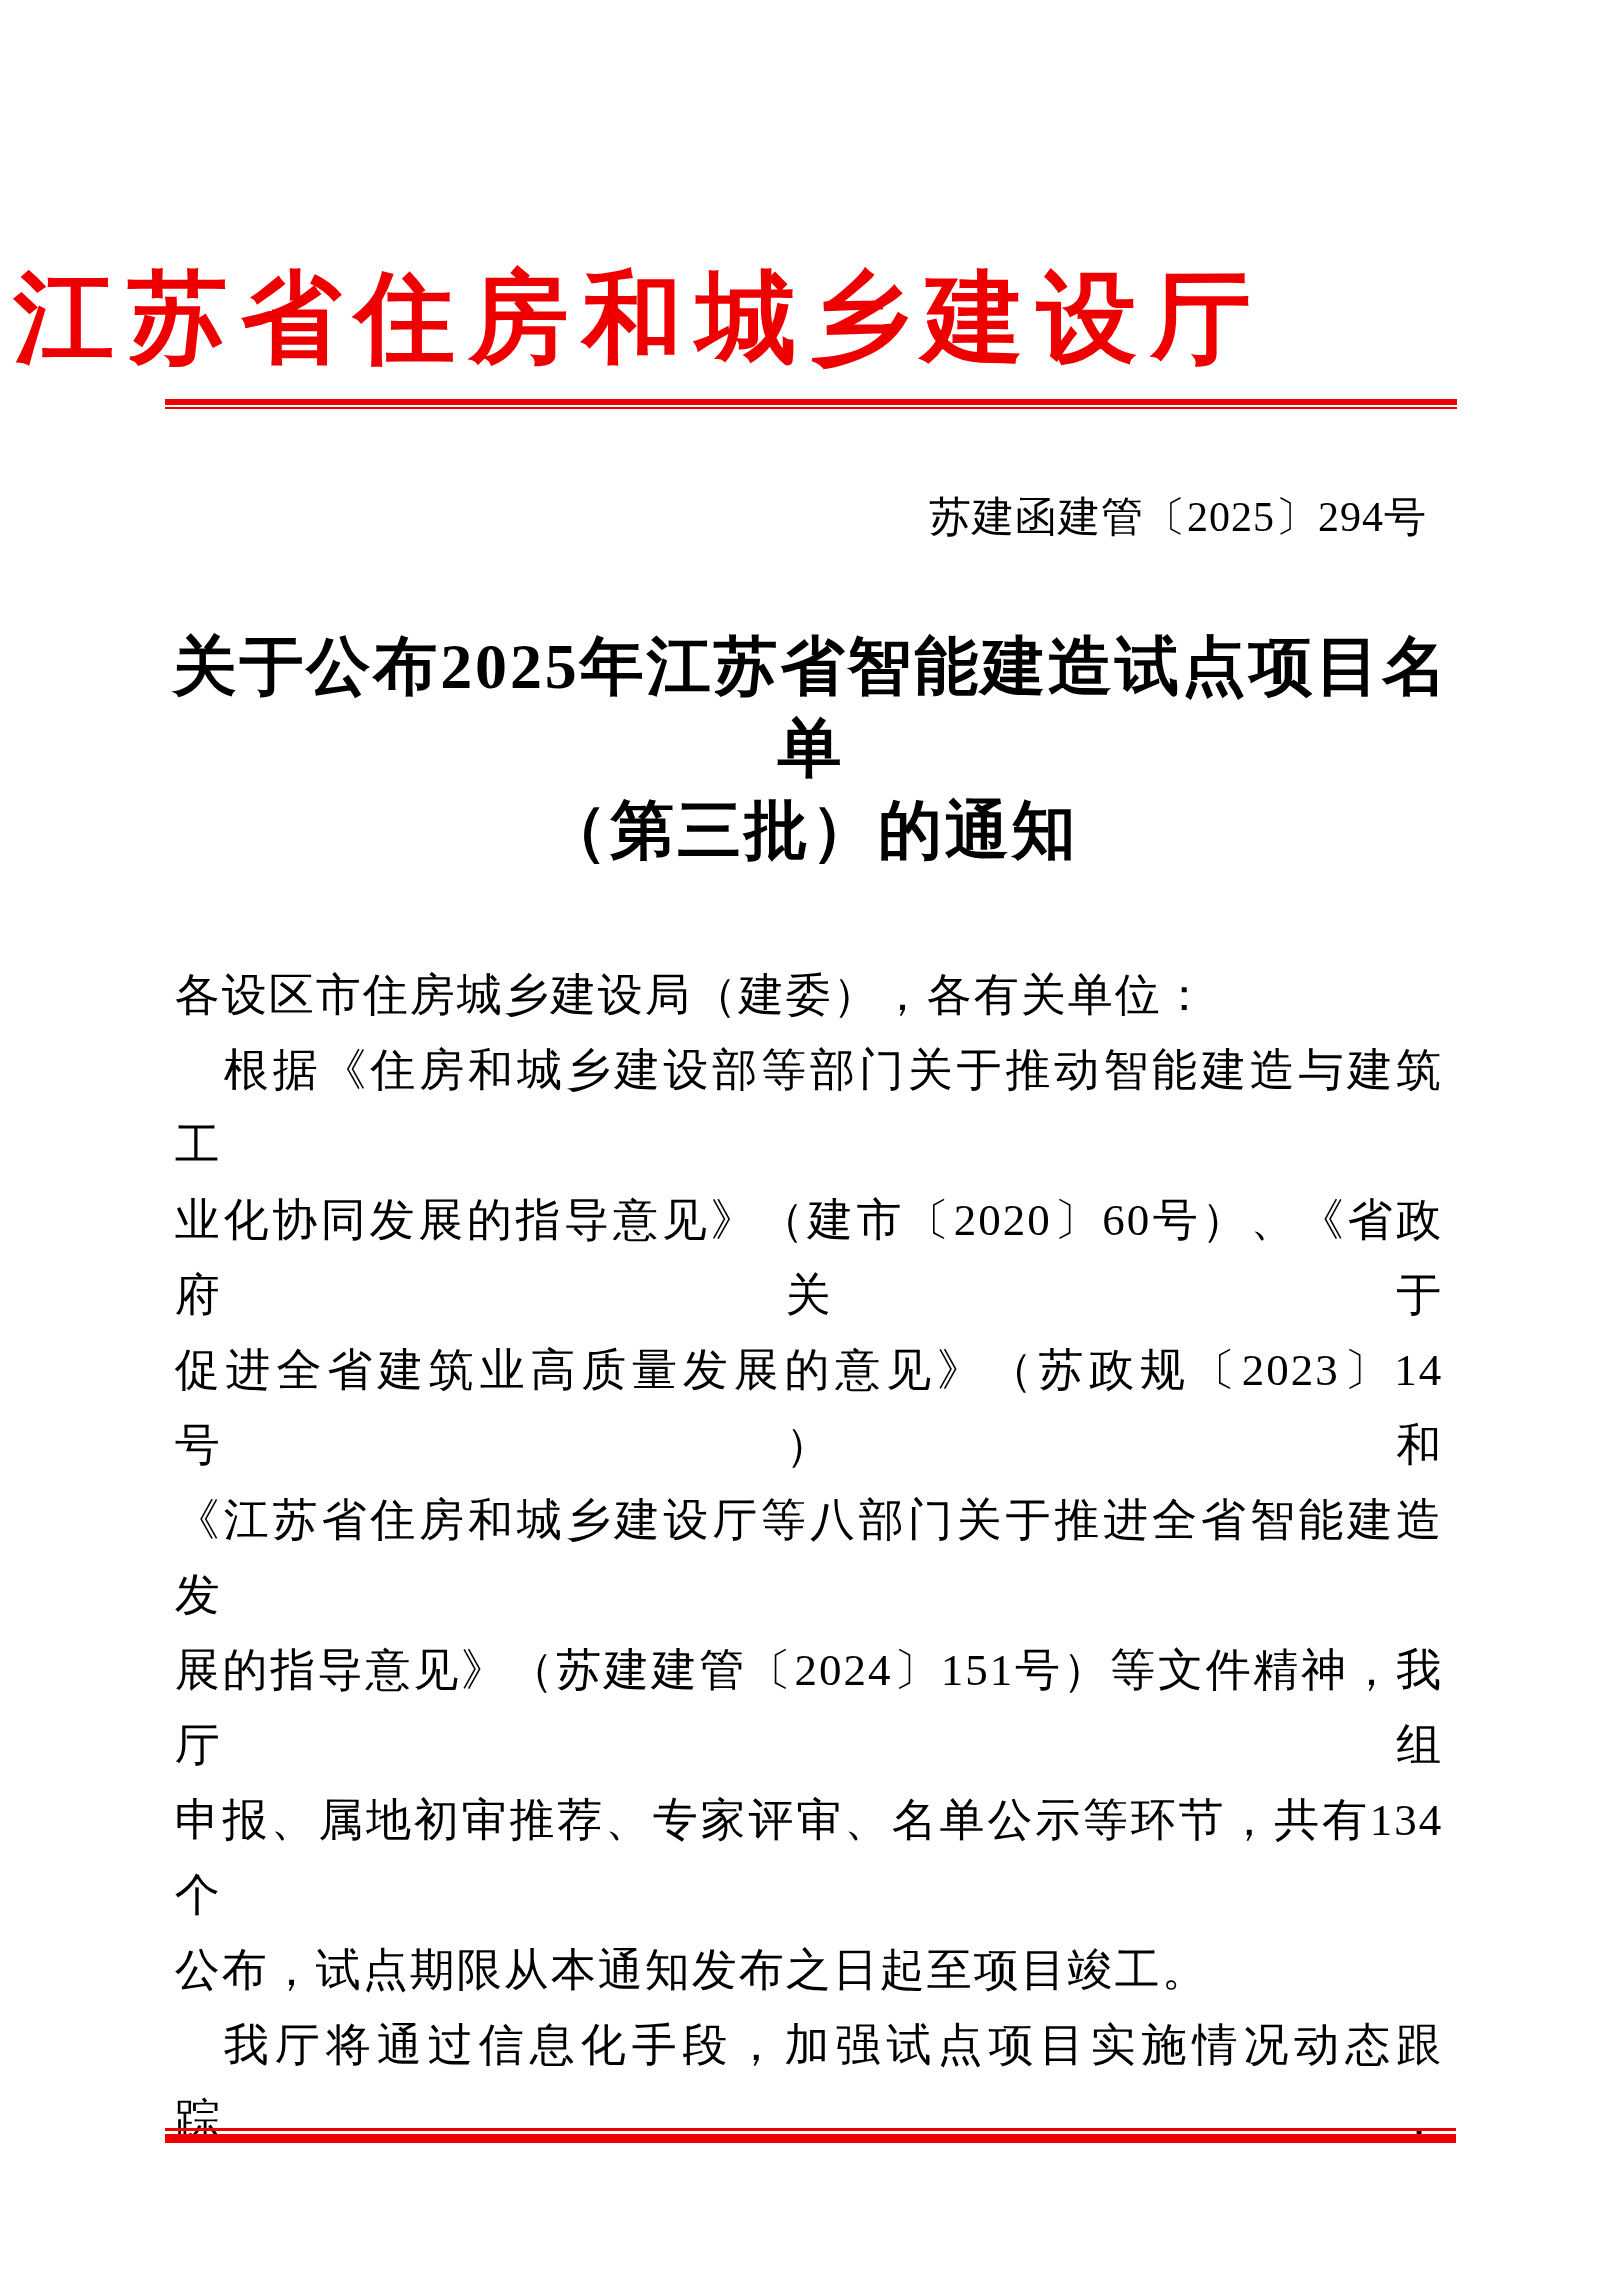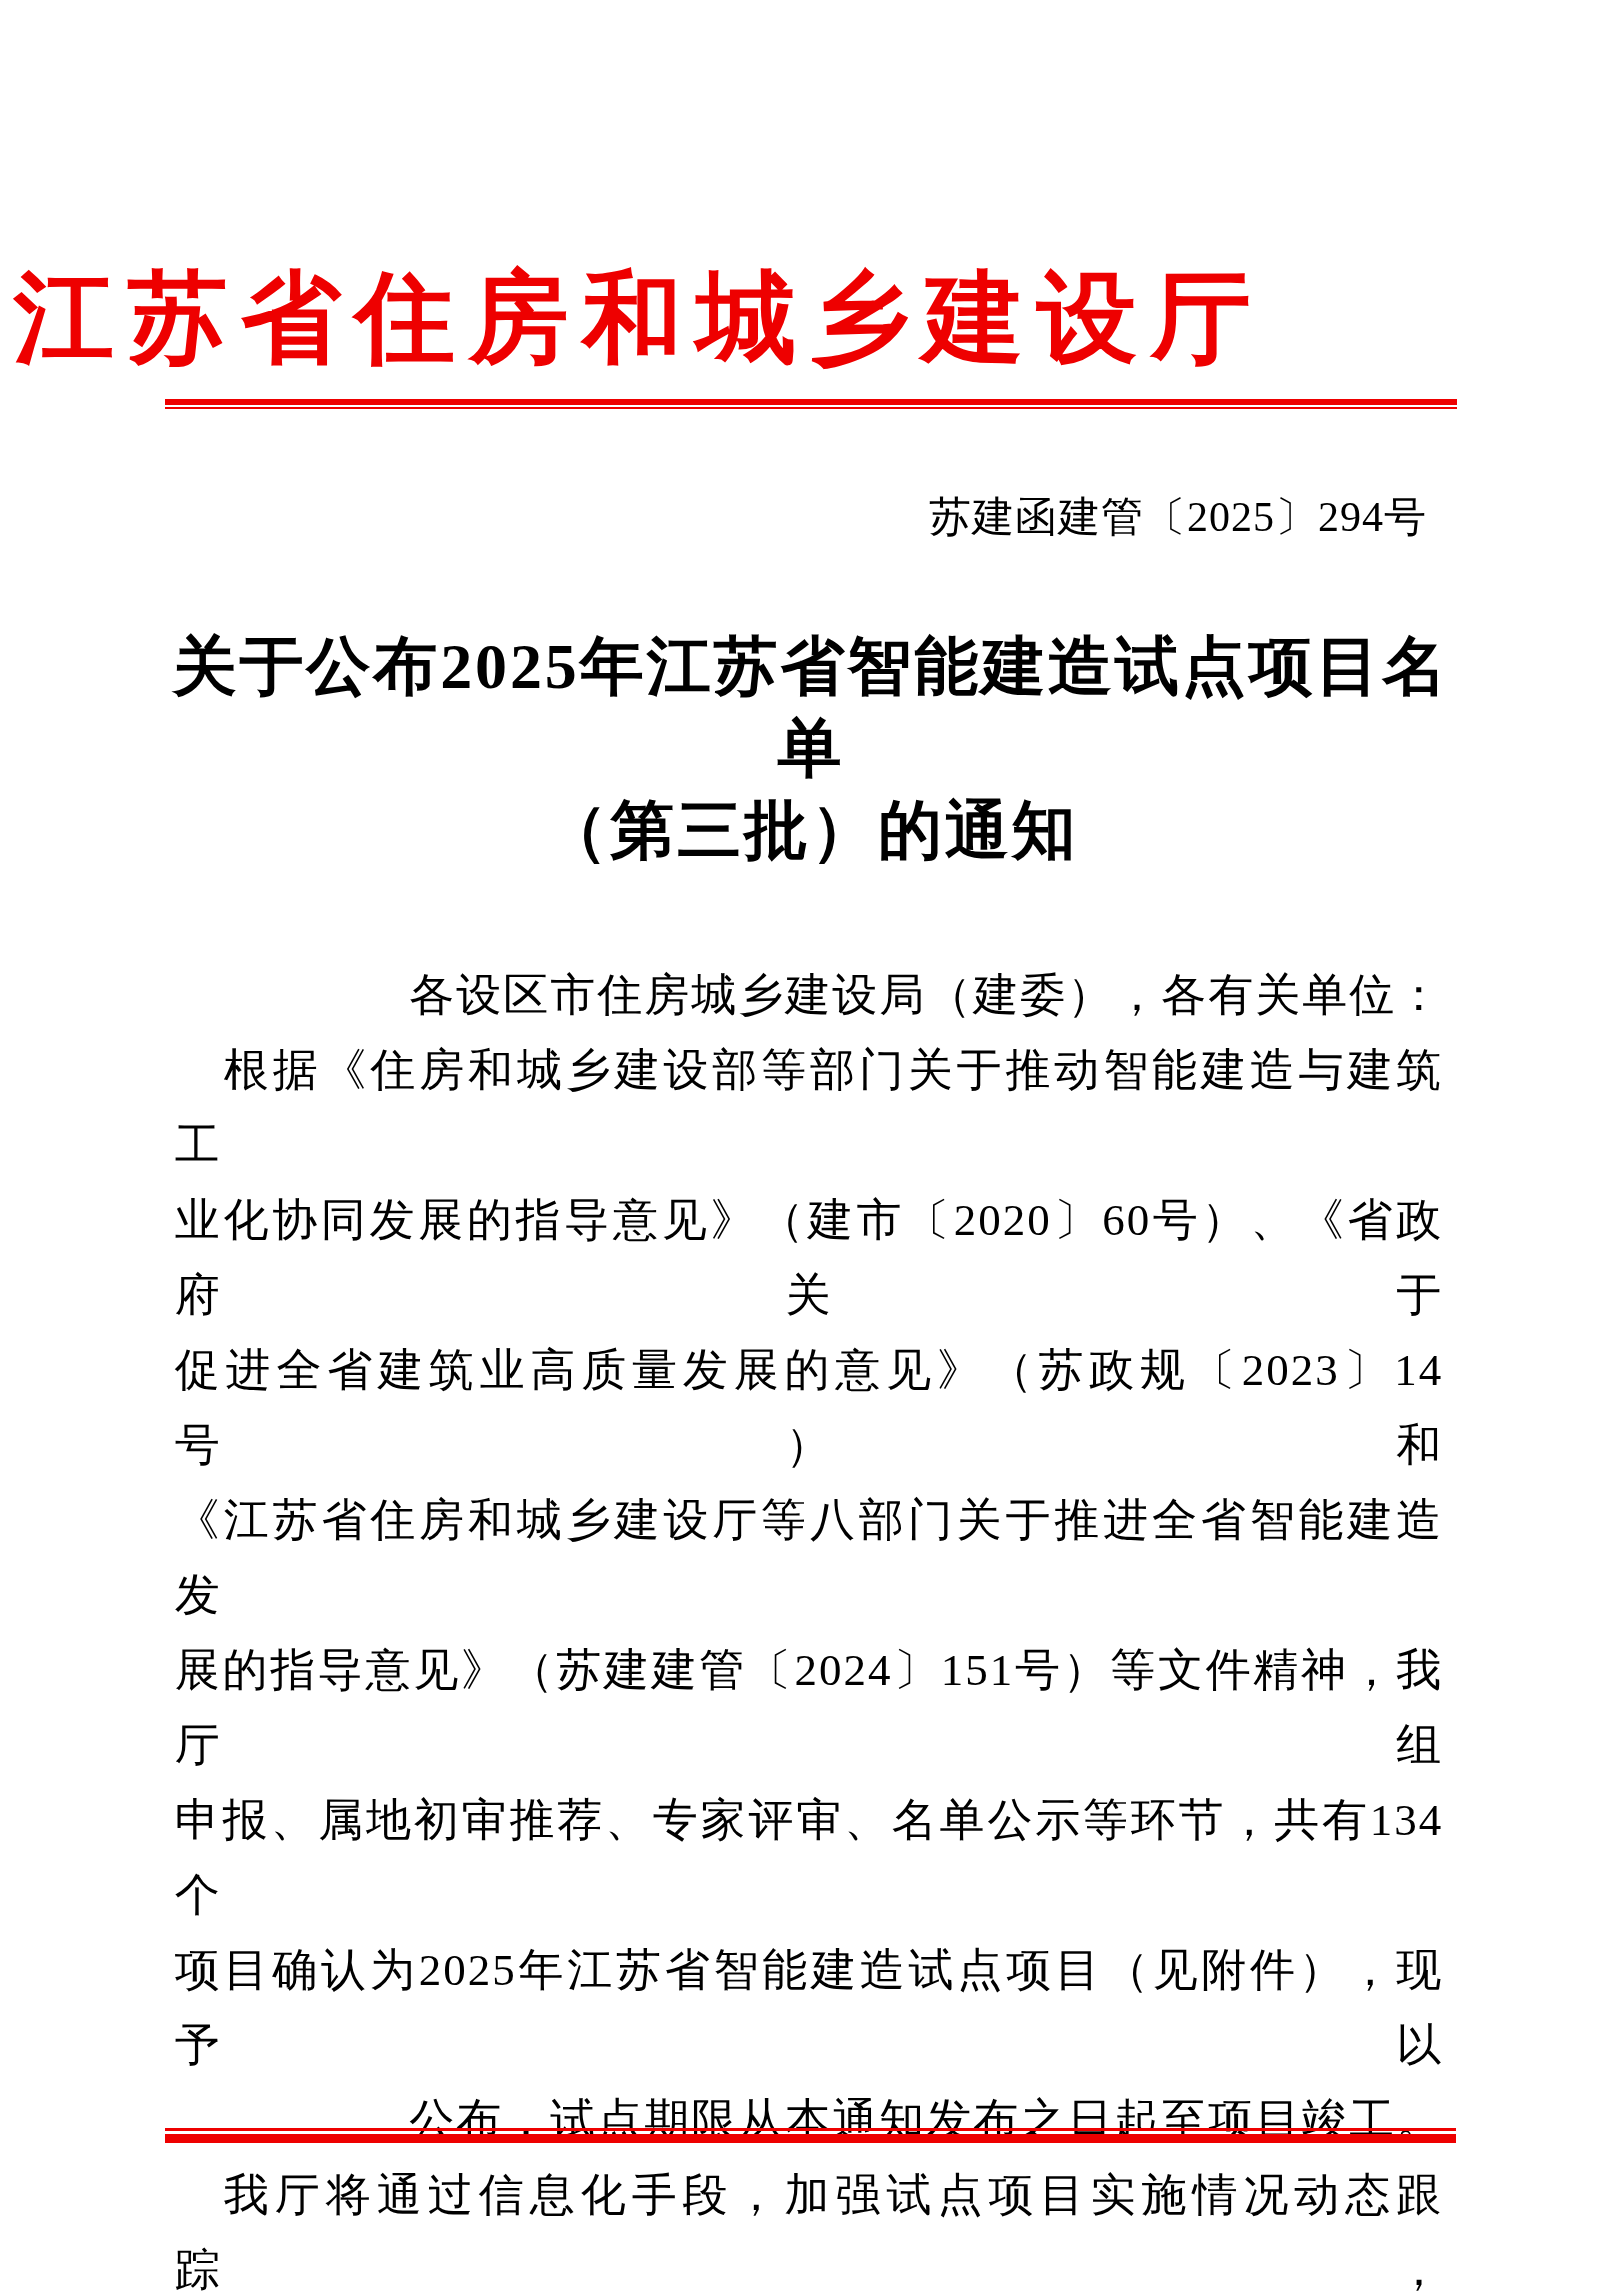--- a/index.html
+++ b/index.html
@@ -60,21 +60,20 @@
   
   .doc-body{
     margin-top:86px;
     padding:0 13.7px 0 9.8px;
     font-size:45px;
     line-height:75px;
   }
   .body-line{
     letter-spacing:2px;
     white-space:nowrap;
-    text-align:right;
   }
   .body-line.fill{
     white-space:normal;
     text-align:justify;
     text-align-last:justify;
     text-justify:inter-character;
   }
   .body-line.indent{text-indent:49px;}
 
   
@@ -110,21 +109,20 @@
     </div>
 
     <div class="doc-body">
       <div class="body-line">各设区市住房城乡建设局（建委），各有关单位：</div>
       <div class="body-line fill indent">根据《住房和城乡建设部等部门关于推动智能建造与建筑工</div>
       <div class="body-line fill">业化协同发展的指导意见》（建市〔2020〕60号）、《省政府关于</div>
       <div class="body-line fill">促进全省建筑业高质量发展的意见》（苏政规〔2023〕14号）和</div>
       <div class="body-line fill">《江苏省住房和城乡建设厅等八部门关于推进全省智能建造发</div>
       <div class="body-line fill">展的指导意见》（苏建建管〔2024〕151号）等文件精神，我厅组</div>
       <div class="body-line fill">申报、属地初审推荐、专家评审、名单公示等环节，共有134个</div>
-      <div class="body-line fill">项目确认为2025年江苏省智能建造试点项目（见附件），现予以</div>
       <div class="body-line">公布，试点期限从本通知发布之日起至项目竣工。</div>
       <div class="body-line fill indent">我厅将通过信息化手段，加强试点项目实施情况动态跟踪，</div>
 
     </div>
   </div>
 
   <div class="divider-bottom">
     <div class="bar-thin"></div>
     <div class="bar-gap"></div>
     <div class="bar-thick"></div>

